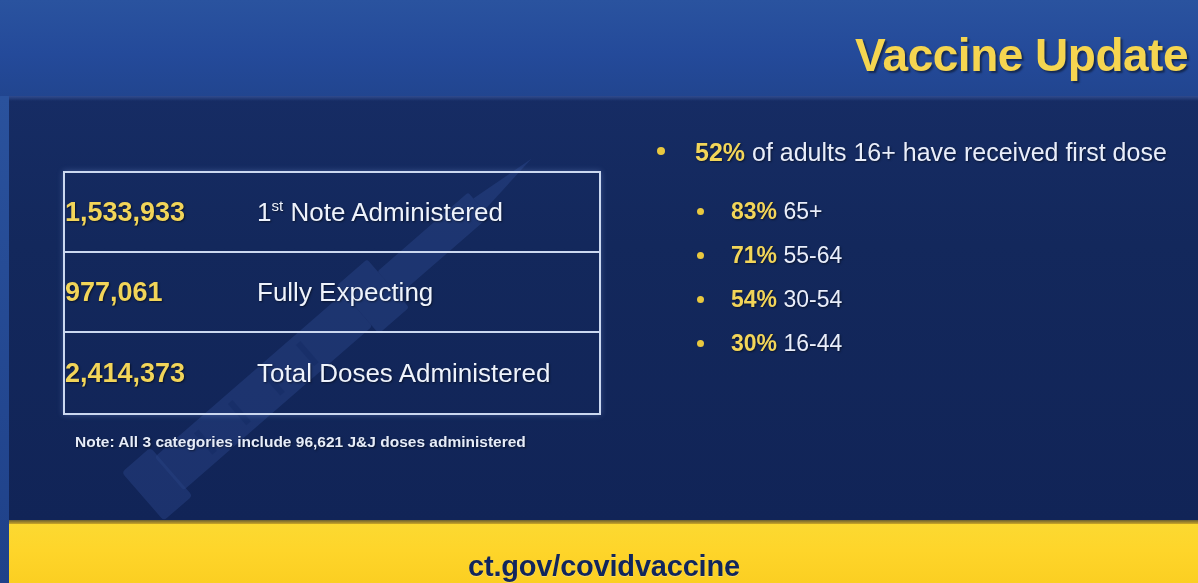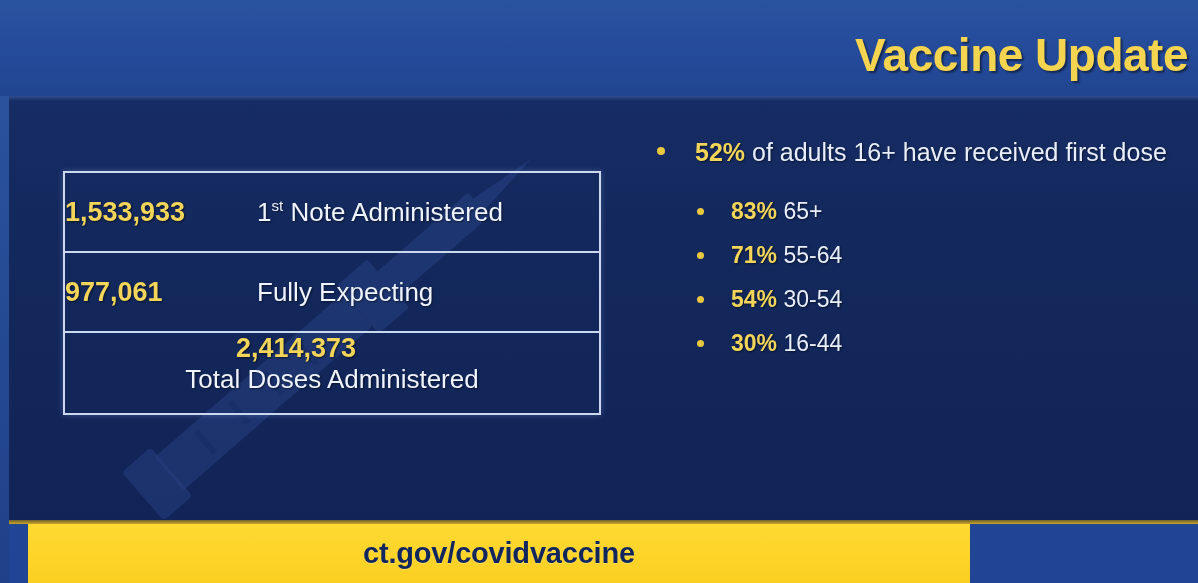--- a/index.html
+++ b/index.html
@@ -77,21 +77,21 @@
     border: 2px solid #cbd8f0;
     box-shadow: 0 0 6px rgba(160,190,255,0.28);
   }
   .stat-row {
     display: flex;
     align-items: center;
     height: 80px;
     border-bottom: 2px solid #cbd8f0;
     box-sizing: border-box;
   }
-  .stat-row:last-child { border-bottom: none; flex-direction: column; }
+  .stat-row:last-child { border-bottom: none; }
   .stat-value {
     width: 192px;
     text-align: left;
     padding-right: 18px;
     box-sizing: border-box;
     font-size: 27px;
     font-weight: bold;
     color: #f2d559;
     text-shadow: 1px 1px 2px rgba(0,0,0,0.55);
     white-space: nowrap;
@@ -172,27 +172,26 @@
   .subbullet .pct {
     font-weight: bold;
     color: #f2d559;
   }
 
   
   .footer-band {
     position: absolute;
     left: 9px;
     top: 524px;
-    width: 942px;
+    width: 1190px;
     height: 59px;
     background: linear-gradient(180deg, #fcd931 0%, #fed52a 45%, #fbcf22 100%);
     display: flex;
-    align-items: center;
+    align-items: flex-end;
     justify-content: center;
-    margin-left: 19px;
   }
   .footer-divider {
     position: absolute;
     left: 9px;
     top: 520px;
     width: 1189px;
     height: 4px;
     background: linear-gradient(180deg, #6b6030, #caa628);
   }
   .footer-url {
@@ -248,20 +247,21 @@
         <div class="stat-label"><span></span><sup></sup><span>Fully Expecting</span></div>
       </div>
 
       <div class="stat-row">
         <div class="stat-value">2,414,373</div>
         <div class="stat-label"><span></span><sup></sup><span>Total Doses Administered</span></div>
       </div>
 
     </div>
 
+    <div class="stat-note">Note: All 3 categories include 96,621 J&amp;J doses administered</div>
 
     <div class="bullets">
 
       <div class="bullet">
         <span class="dot"></span>
         <span class="pct">52%</span><span> of adults 16+ have received first dose</span>
       </div>
 
       <div class="sublist">
         <div class="subbullet">

